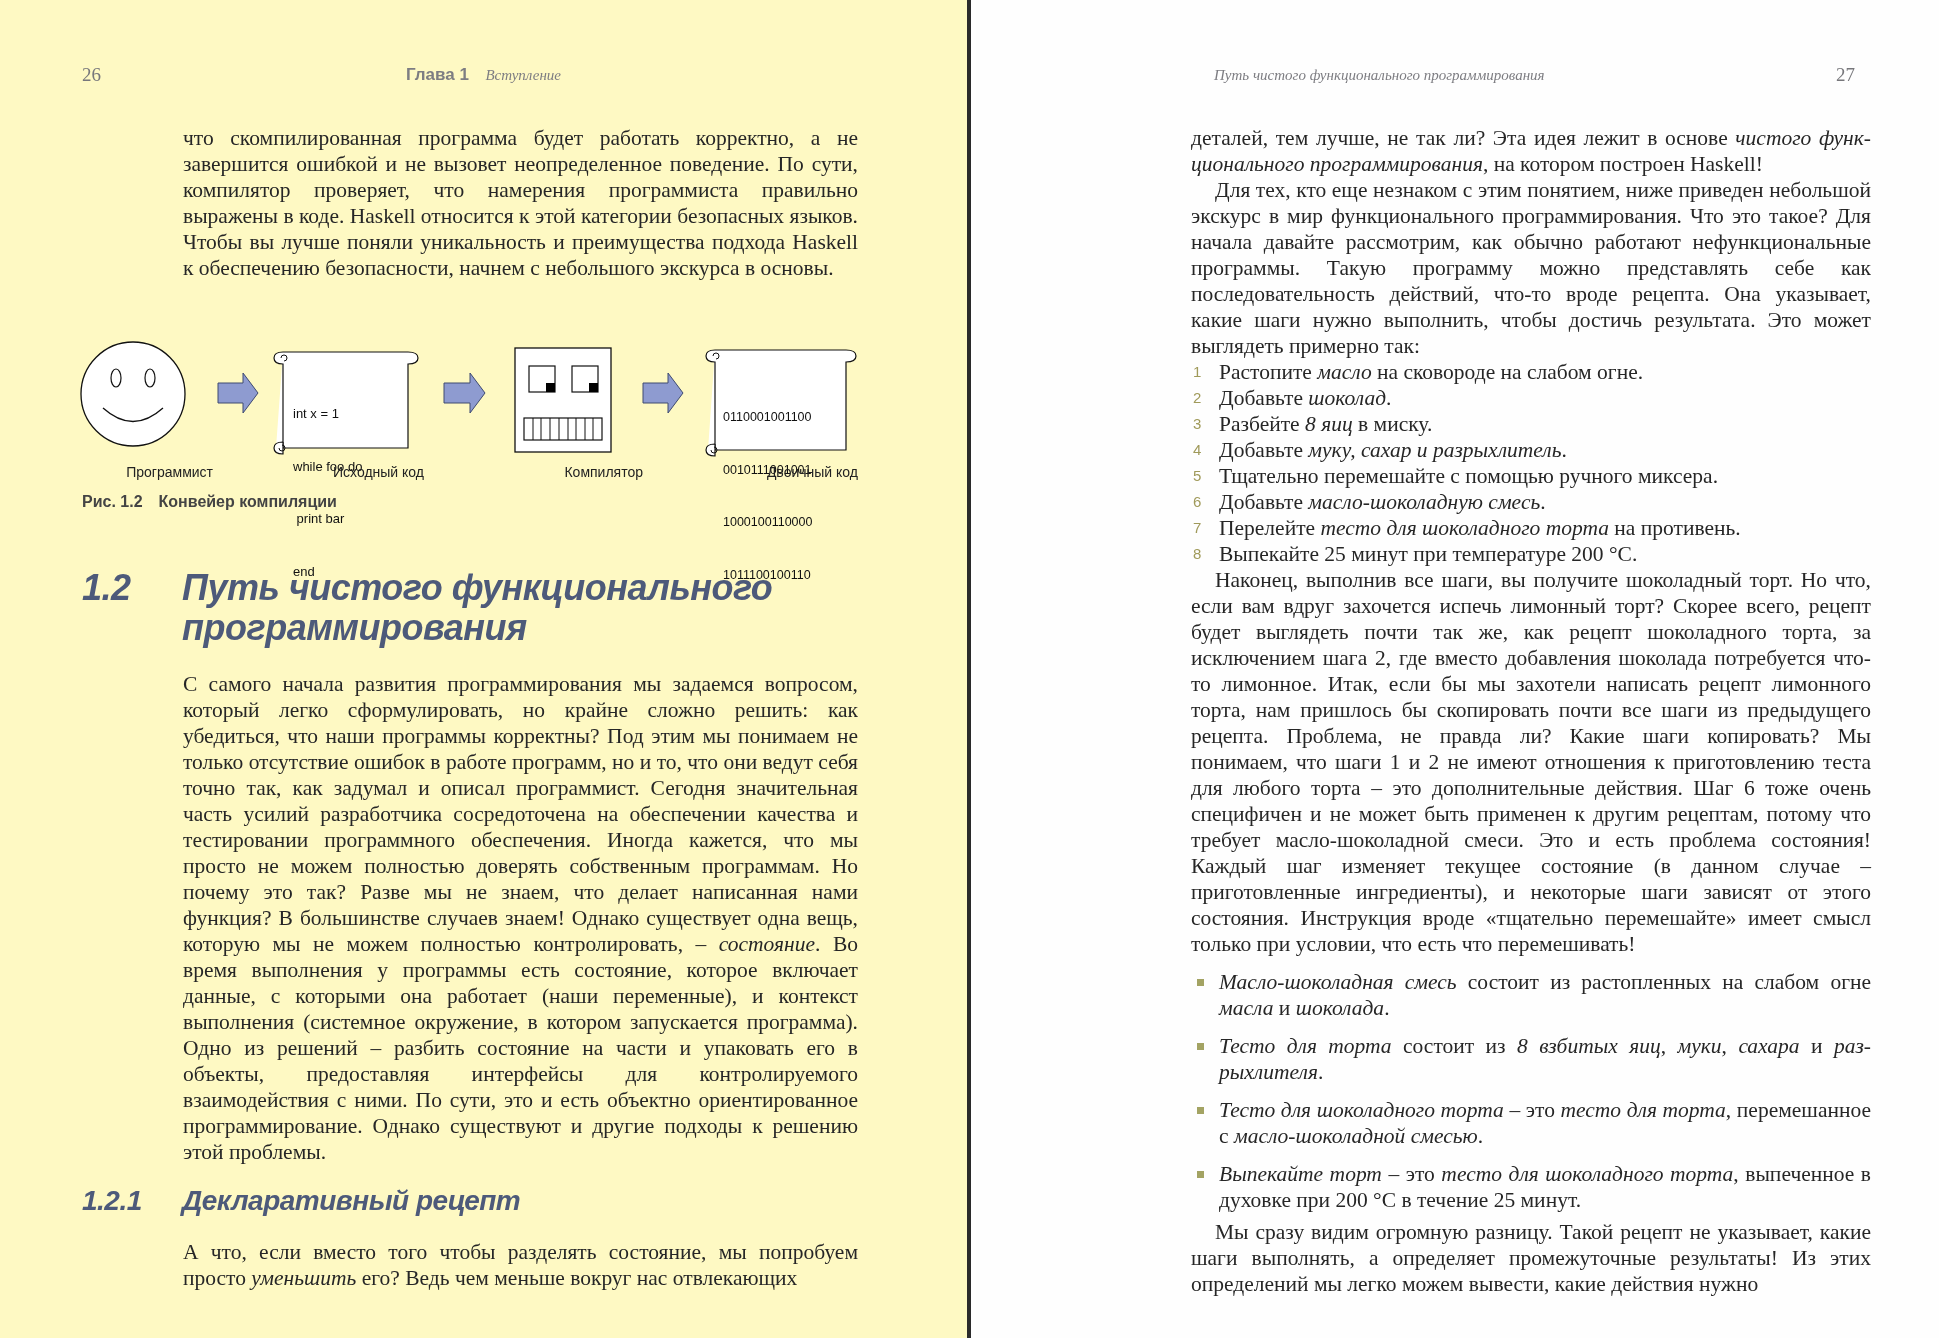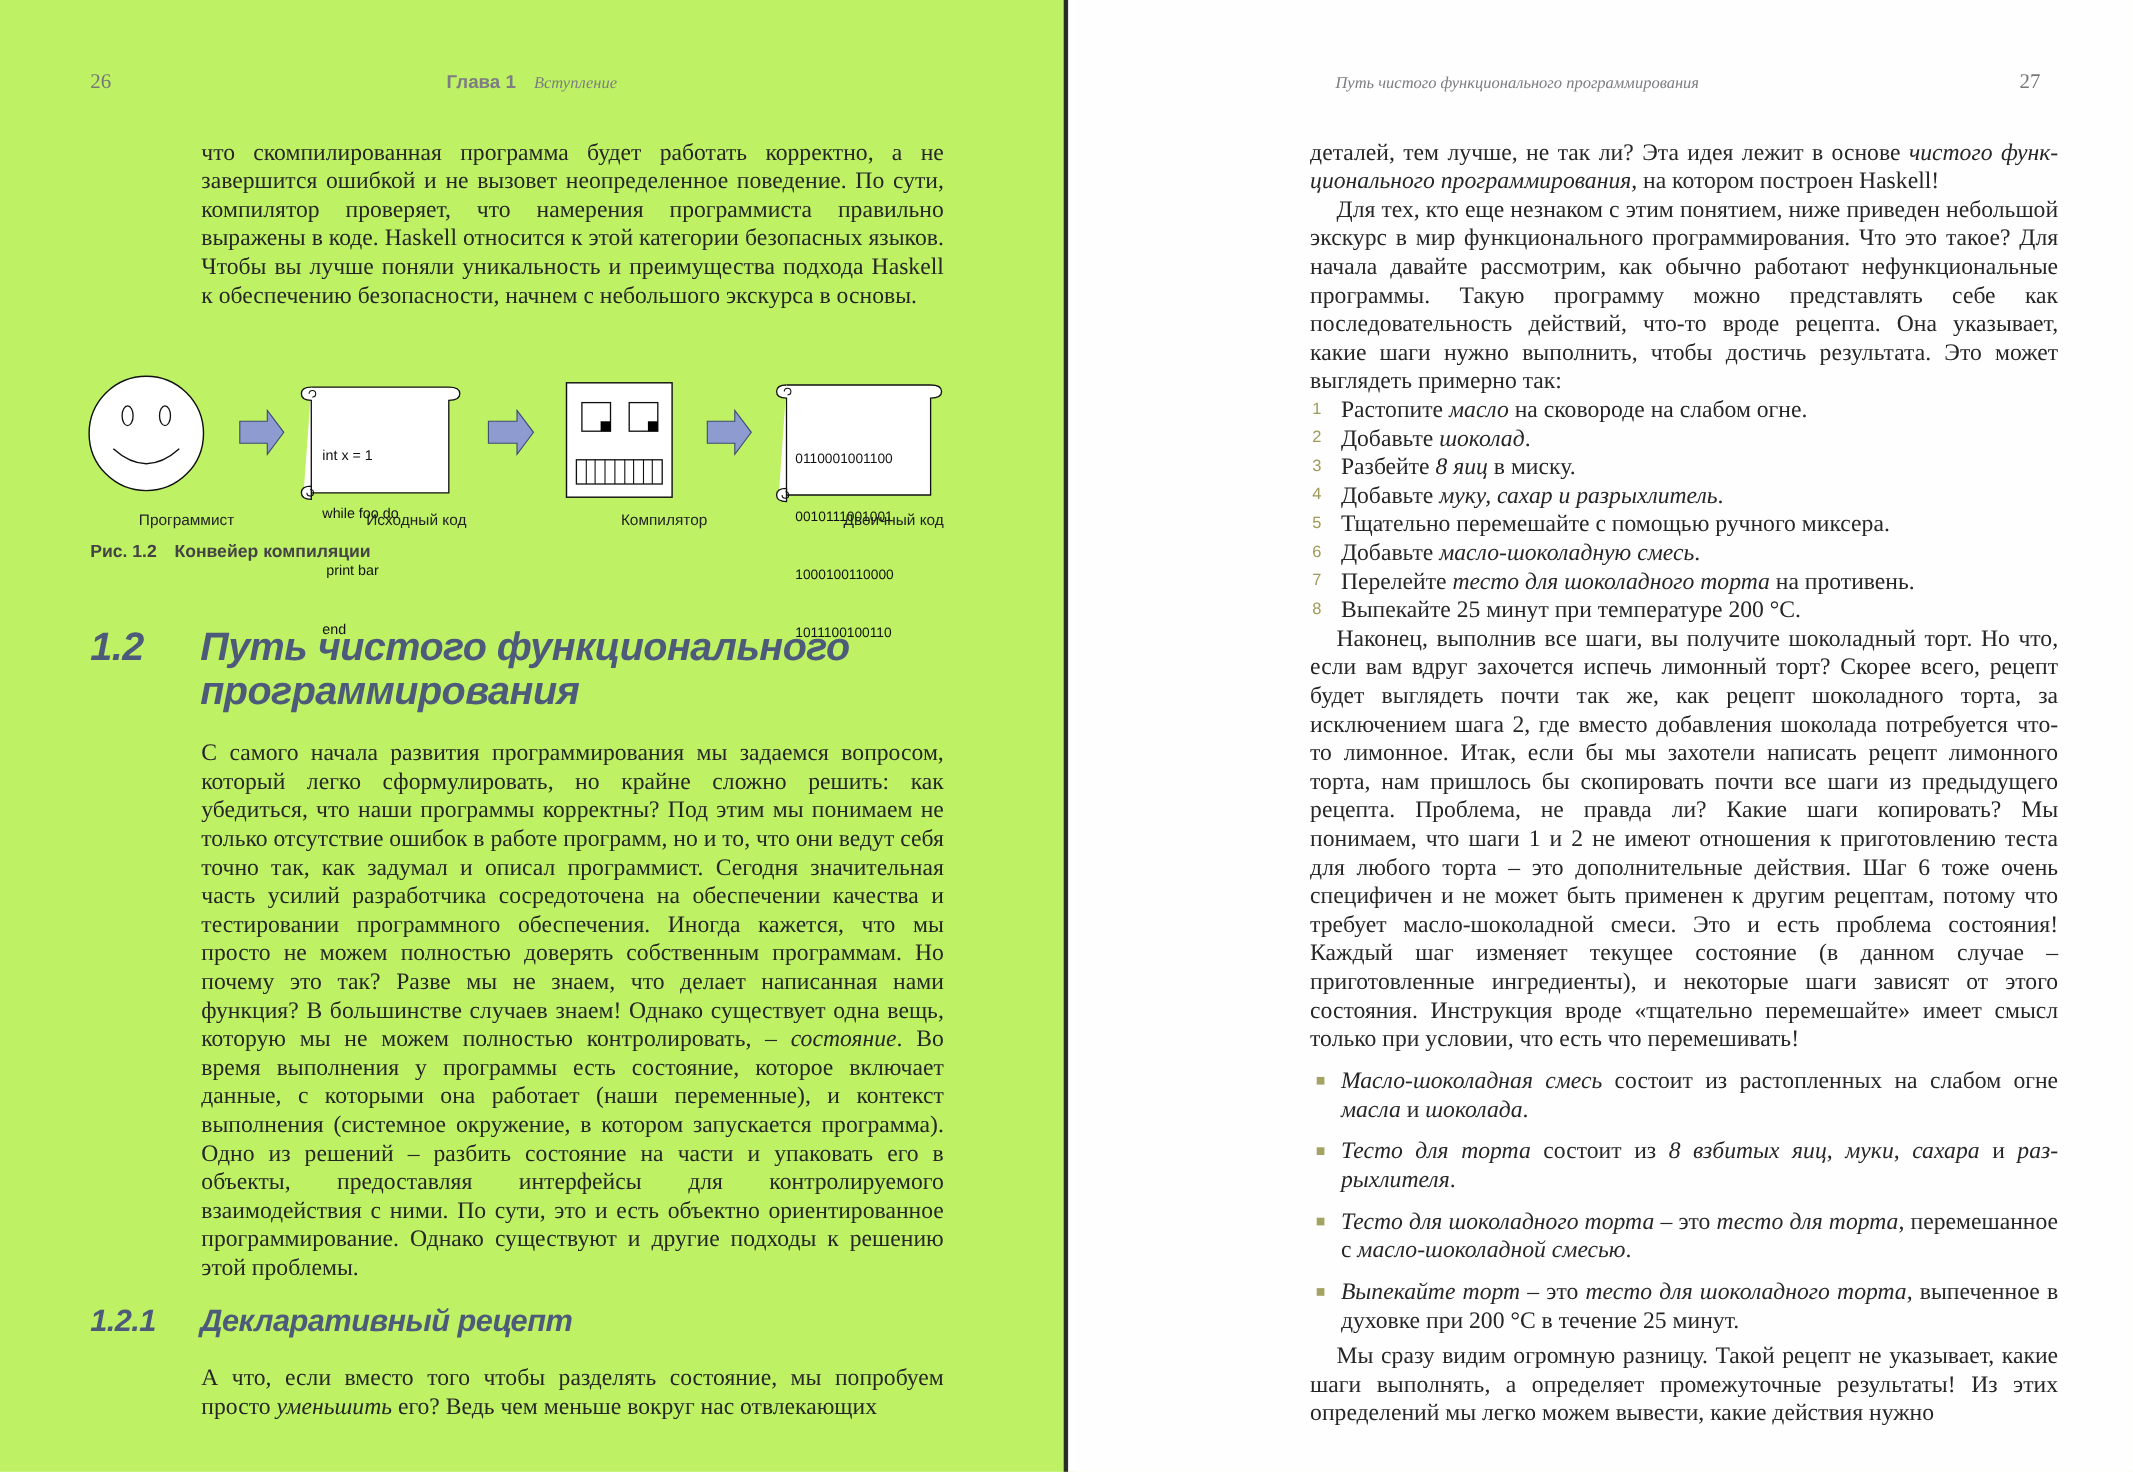--- a/index.html
+++ b/index.html
@@ -3,21 +3,21 @@
 <meta charset="utf-8">
 <style>
   html, body { margin: 0; padding: 0; }
   body {
     width: 1939px; height: 1338px; position: relative; overflow: hidden;
     background: #ffffff;
     font-family: "Liberation Serif", "DejaVu Serif", serif;
     color: #2a2a2a;
   }
   .page { position: absolute; top: 0; height: 1338px; }
-  .page-left { left: 0; width: 970px; background: #bef264; }
+  .page-left { left: 0; width: 970px; background: #fef9c3; }
   .page-right { left: 976px; width: 963px; background: #fefefe; }
   .spine { position: absolute; left: 967px; top: 0; width: 4px; height: 1338px; background: #2b2b2b; }
 
   .running-head { position: absolute; top: 64px; font-size: 18px; color: #7a7a7e; }
   .pnum { font-family: "Liberation Serif", serif; font-size: 19px; color: #77777b; }
   .rh-chapter { font-family: "Liberation Sans", "DejaVu Sans", sans-serif; font-weight: bold; font-size: 17px; color: #7d7d82; }
   .rh-title { font-style: italic; font-size: 15px; color: #7d7d82; }
 
   .body-text {
     position: absolute; font-size: 21.5px; line-height: 26px; text-align: justify;

